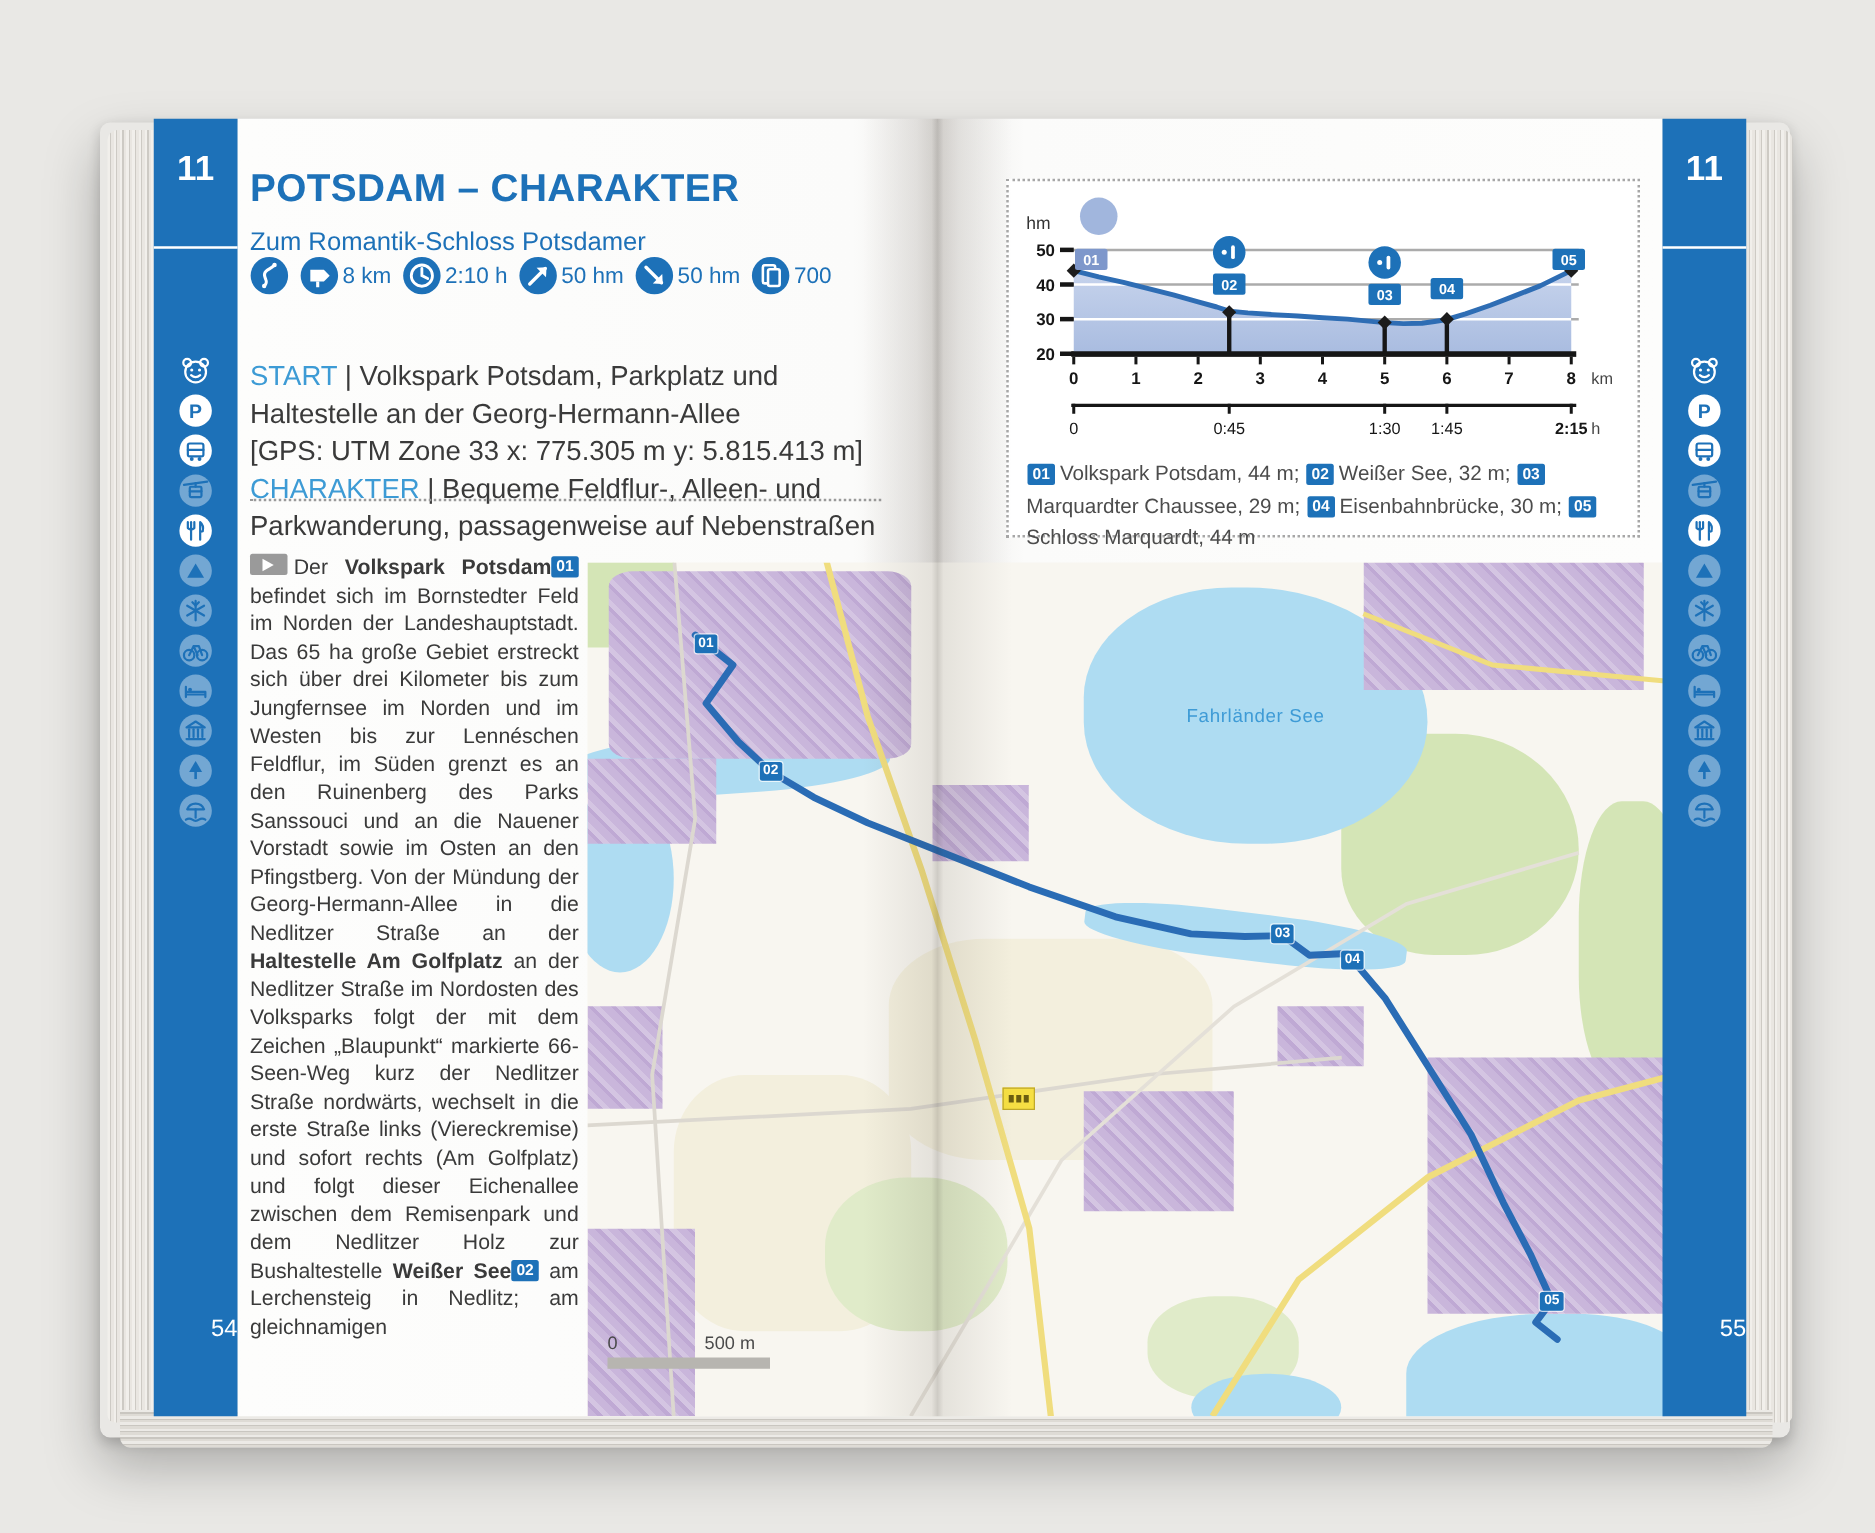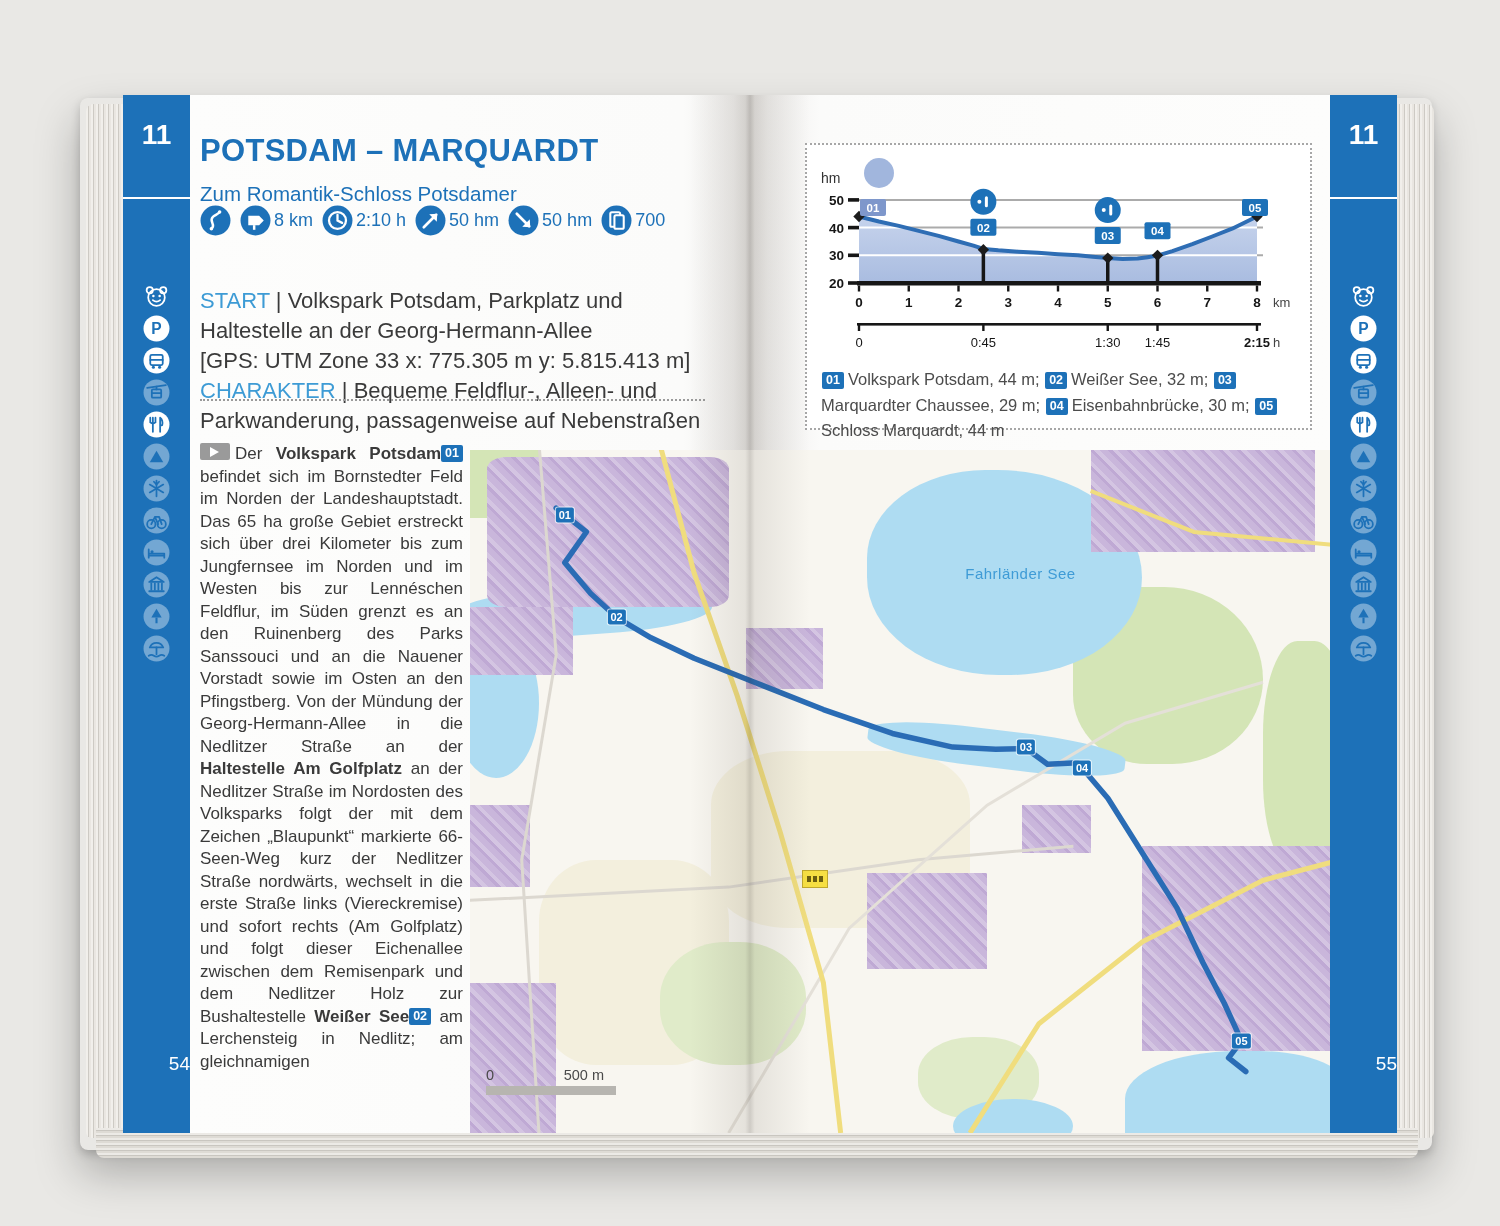--- a/index.html
+++ b/index.html
@@ -259,21 +259,21 @@
       <svg class="sicon off " viewBox="0 0 26 26">
         <circle class="disc" cx="13" cy="13" r="12.5"></circle>
         <path class="g" d="M6.5,12 A7,7 0 0 1 19.5,12 Z"></path>
         <line class="g" x1="13" y1="12" x2="13" y2="18.5"></line>
         <path class="g" d="M5.5,20 Q8,18.3 10.5,20 T15.5,20 T20.5,20"></path>
       </svg>
     </div>
   <div class="abs page-num">55</div>
 </div>
 
-<div class="abs title">POTSDAM – MARQUARDT</div>
+<div class="abs title">POTSDAM – CHARAKTER</div>
 <div class="abs subtitle">Zum Romantik-Schloss Potsdamer</div>
 <div class="abs stats" id="stats-row">
     <span class="stat">
      <svg viewBox="0 0 30 30">
         <circle cx="15" cy="15" r="14.5" fill="#1d71b8"></circle>
         <path d="M11,23 C16,19 8,15.5 12.5,11.5 C14.5,9.7 16.5,9.5 19,6.8" fill="none" stroke="#fff" stroke-width="2.4" stroke-linecap="round"></path>
         <circle cx="11" cy="23" r="1.7" fill="#fff"></circle>
         <circle cx="19" cy="6.8" r="1.7" fill="#fff"></circle>
       </svg>
 
@@ -358,21 +358,21 @@
   <svg class="mapsvg" viewBox="0 0 100 100" preserveAspectRatio="none">
     <polyline points="8,-1 10,30 6,60 8,100" fill="none" stroke="#dcd8d0" stroke-width="3" vector-effect="non-scaling-stroke"></polyline>
     <polyline points="-1,66 30,64 52,60 70,58" fill="none" stroke="#dcd8d0" stroke-width="3" vector-effect="non-scaling-stroke"></polyline>
     <polyline points="30,100 44,70 60,52 76,40 92,34" fill="none" stroke="#e4e0d8" stroke-width="3" vector-effect="non-scaling-stroke"></polyline>
     <polyline points="22,-1 26,18 31,36 36,56 41,78 43,100" fill="none" stroke="#f0dd7e" stroke-width="5" vector-effect="non-scaling-stroke"></polyline>
     <polyline points="58,100 66,84 78,72 92,63 101,60" fill="none" stroke="#f0dd7e" stroke-width="5" vector-effect="non-scaling-stroke"></polyline>
     <polyline points="72,6 84,12 101,14" fill="none" stroke="#f0dd7e" stroke-width="4" vector-effect="non-scaling-stroke"></polyline>
     <polyline id="route-line" points="10,8.5 13.5,12 11,16.5 14,21 17,24.5 21,27.5 26,30.5 33,34 41,38 49,41.5 56,43.5 61,43.8 64.5,43.7 67,46 70.5,45.8 74,51 78,59 82,67 85,75 87.5,81 89.5,86.5 88,89 90,91" fill="none" stroke="#2a6cb5" stroke-width="5.5" stroke-linejoin="round" stroke-linecap="round" vector-effect="non-scaling-stroke"></polyline>
   </svg>
 
-  <div class="lakelabel" style="left:62%;top:18%;margin-left:16px;">Fahrländer See</div>
+  <div class="lakelabel" style="left:62%;top:18%;">Fahrländer See</div>
   <div class="ymark" style="left:38.5%;top:61.5%;">
       <i></i>
       <i></i>
       <i></i>
     </div>
   <div id="map-badges">
       <span class="mbadge" style="left:11%;top:9.5%;">01</span>
       <span class="mbadge" style="left:17%;top:24.5%;">02</span>
       <span class="mbadge" style="left:64.5%;top:43.5%;">03</span>
       <span class="mbadge" style="left:71%;top:46.5%;">04</span>

